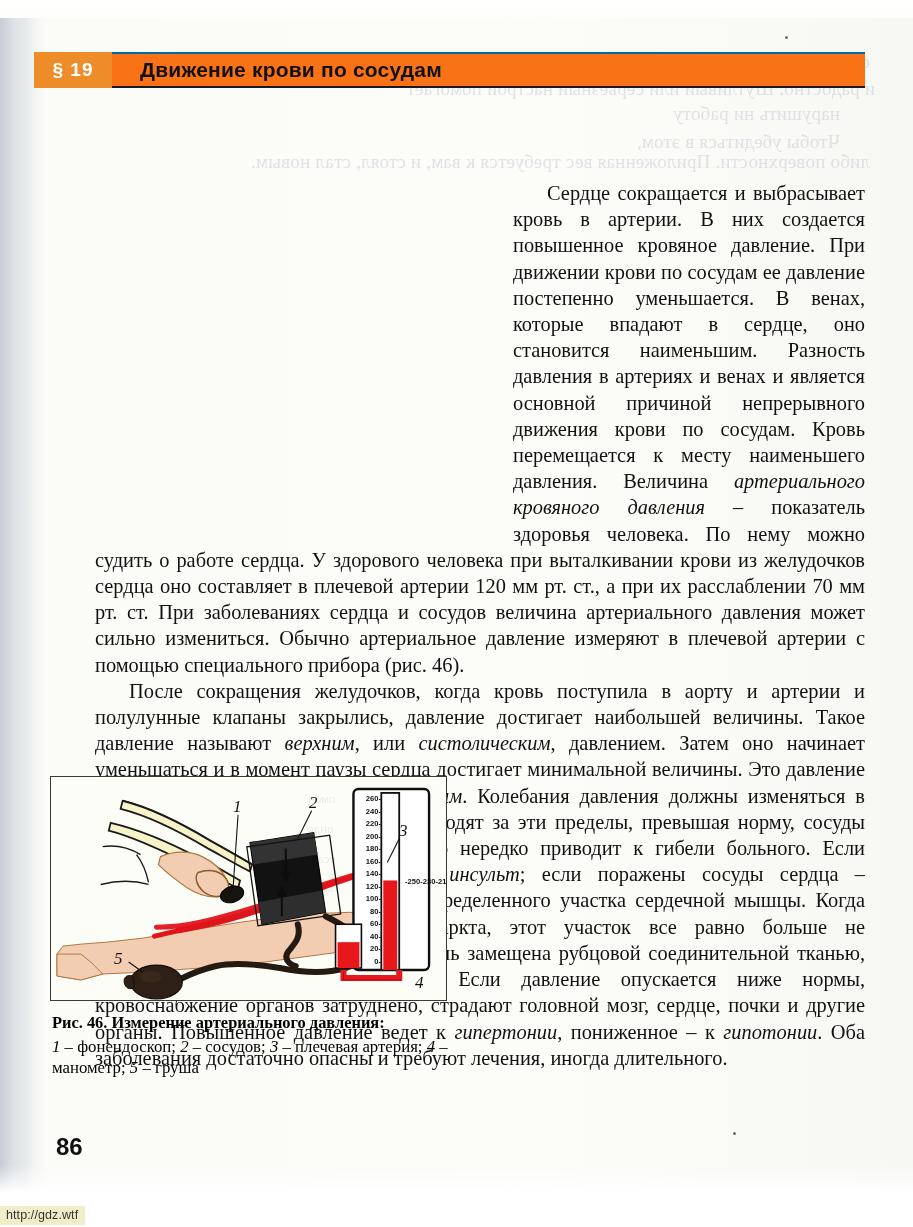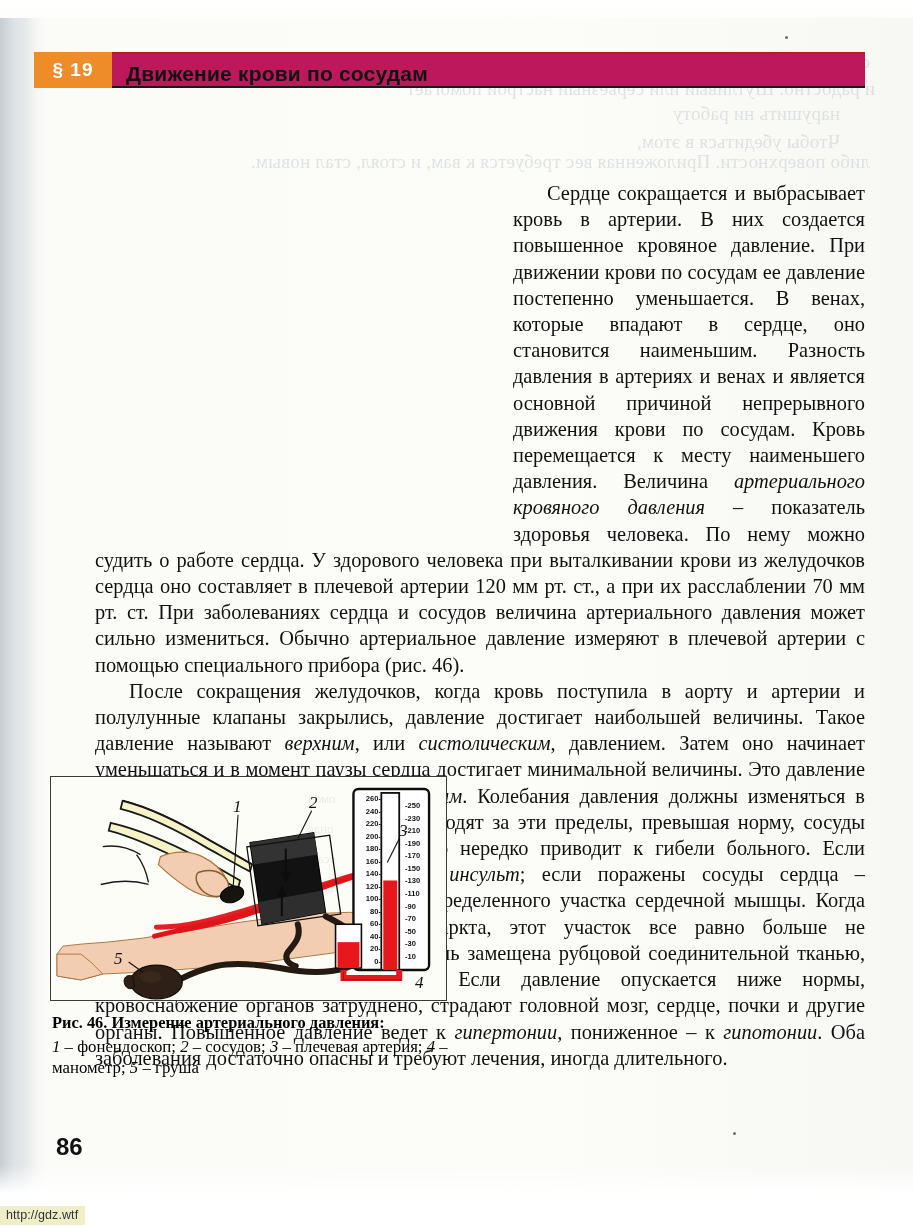--- a/index.html
+++ b/index.html
@@ -67,24 +67,24 @@
   }
 
   
   .header {
     position: absolute;
     left: 34px;
     top: 52px;
     right: 48px;
     height: 36px;
     display: flex;
-    align-items: flex-end;
-    border-top: 2px solid #b91c1c;
+    align-items: center;
+    border-top: 2px solid #0369a1;
     border-bottom: 2px solid #1a1a1a;
-    background: #be185d;
+    background: #f97316;
     box-sizing: border-box;
   }
   .header-tag {
     width: 78px;
     background: #ee8c29;
     color: #ffffff;
     font-family: "Liberation Sans", sans-serif;
     font-weight: bold;
     font-size: 19px;
     display: flex;
@@ -92,21 +92,21 @@
     justify-content: center;
     letter-spacing: 1px;
     margin: -2px 0;
     box-sizing: content-box;
     height: 36px;
   }
   .header-title {
     flex: 1;
     display: flex;
     align-items: center;
-    padding-left: 14px;
+    padding-left: 28px;
     font-family: "Liberation Sans", sans-serif;
     font-weight: bold;
     font-size: 21px;
     color: #111111;
     letter-spacing: .2px;
   }
 
   
   .section-heading {
     position: absolute;
@@ -335,22 +335,22 @@
         <div>120-</div>
         <div>100-</div>
         <div>80-</div>
         <div>60-</div>
         <div>40-</div>
         <div>20-</div>
         <div>0-</div>
       </div>
     <div style="position:absolute; left:351px; top:24px; width:27px; height:160px;
                 font-family:'Liberation Sans',sans-serif; font-size:7.6px; font-weight:bold;
-                color:#111; display:flex; flex-direction:column; justify-content:space-between;
-                align-items:flex-start; padding-left:3px; box-sizing:border-box;">
+                color:#111; display:flex; flex-direction:row; justify-content:space-between;
+                align-items:center; padding-left:3px; box-sizing:border-box;">
         <div>-250</div>
         <div>-230</div>
         <div>-210</div>
         <div>-190</div>
         <div>-170</div>
         <div>-150</div>
         <div>-130</div>
         <div>-110</div>
         <div>-90</div>
         <div>-70</div>

